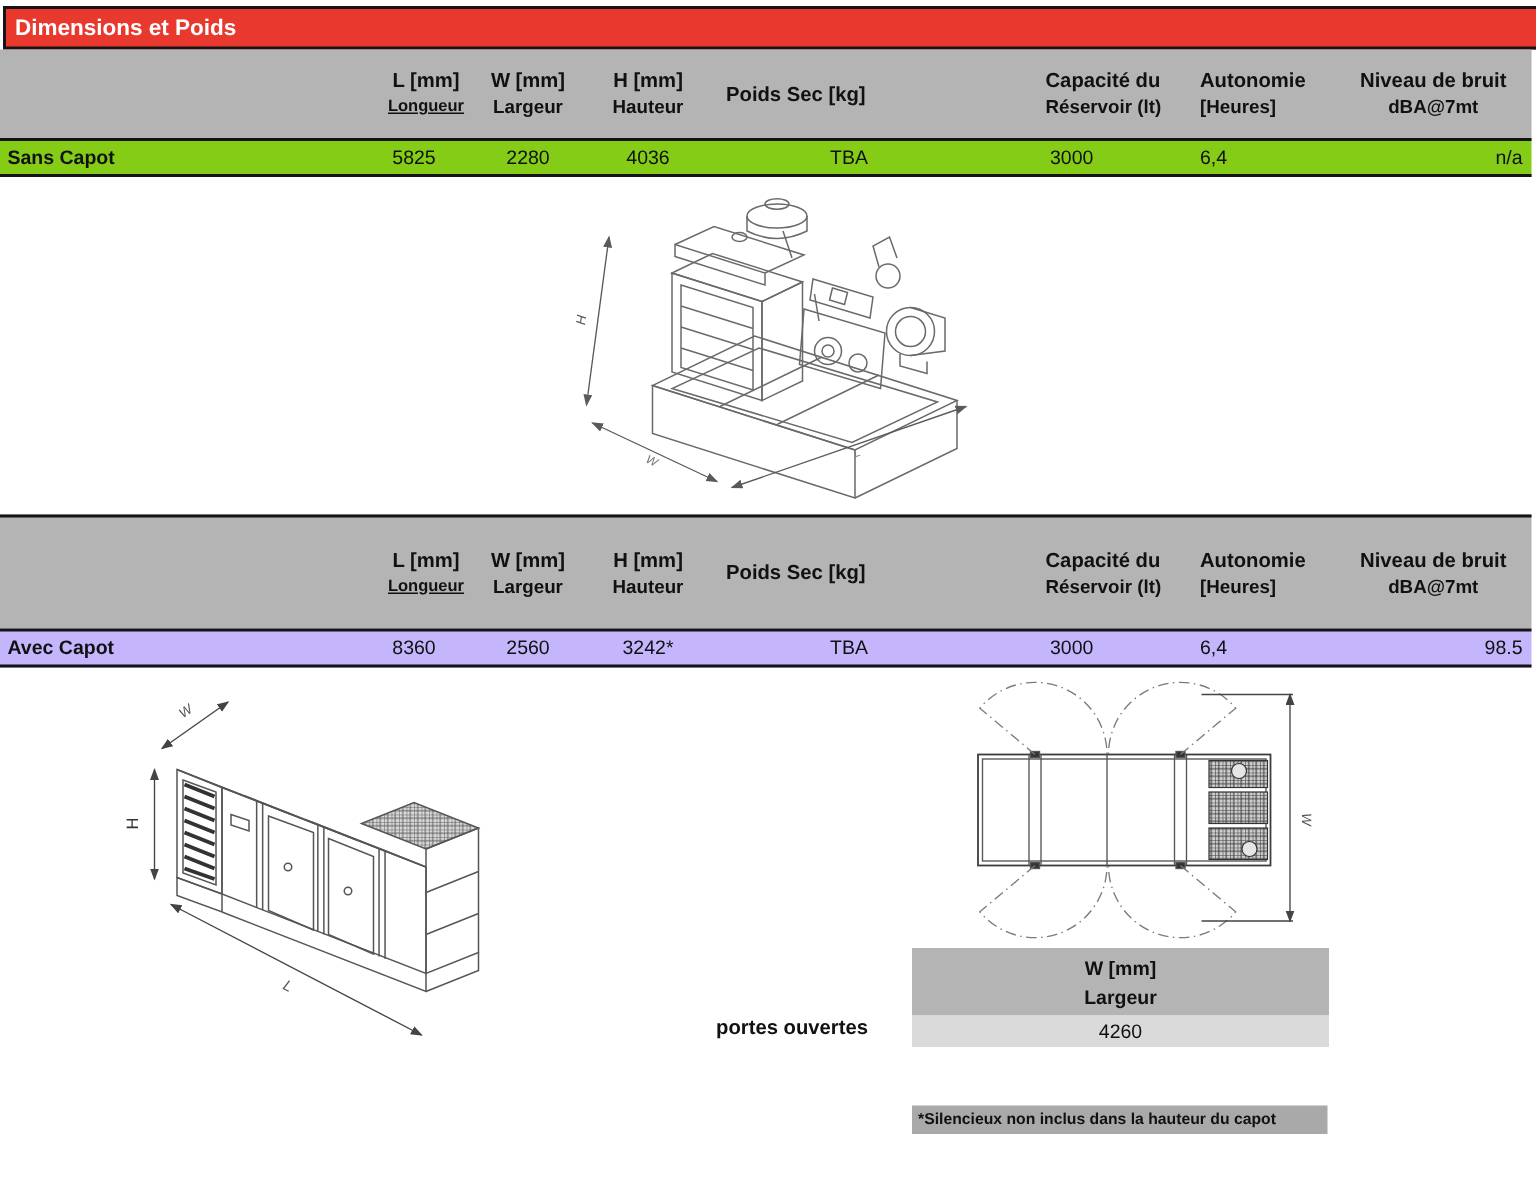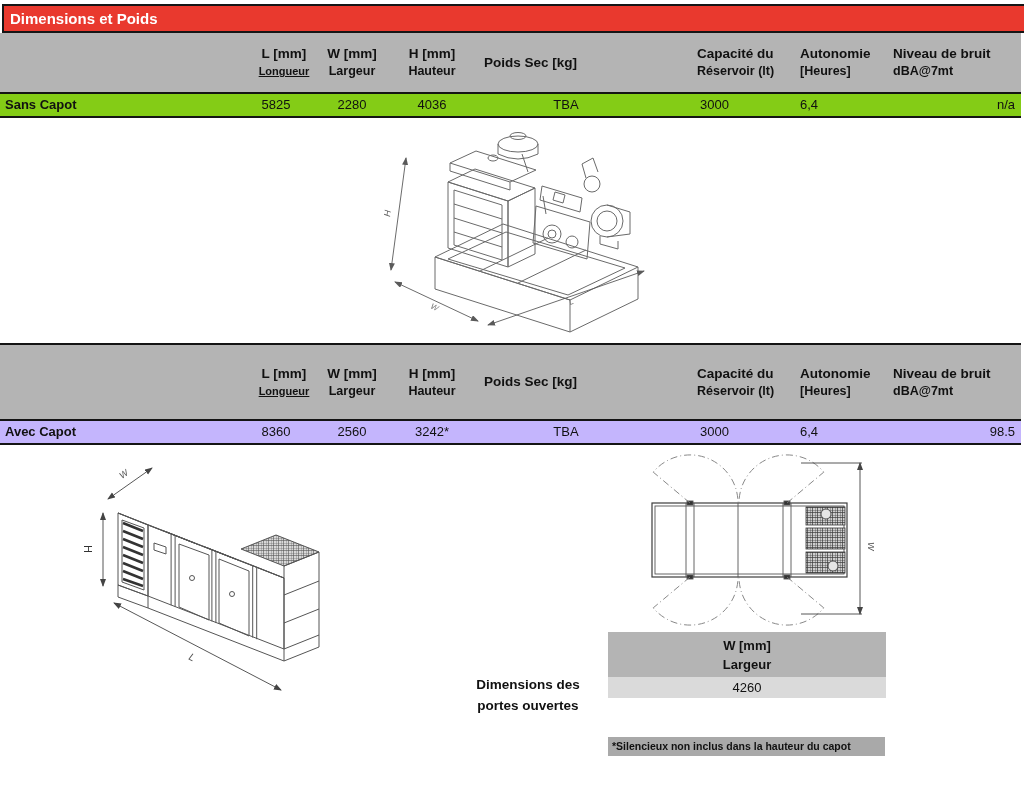--- a/index.html
+++ b/index.html
@@ -18,21 +18,21 @@
       justify-content:center;gap:3px;}
   .h1{font-weight:bold;font-size:13.5px;line-height:14px;}
   .h2{font-weight:bold;font-size:12.5px;line-height:14px;}
   .c-l{left:246px;width:76px;text-align:center;}
   .c-l .h2{font-size:11px;text-decoration:underline;}
   .c-w{left:318px;width:68px;text-align:center;}
   .c-h{left:390px;width:84px;text-align:center;}
   .c-poids{left:484px;width:164px;text-align:left;}
   .c-cap{left:697px;width:125px;text-align:left;}
   .c-aut{left:800px;width:95px;text-align:left;}
-  .c-bruit{left:893px;width:125px;}
+  .c-bruit{left:893px;width:125px;text-align:center;}
   .trow{position:relative;height:22px;border-top:2px solid #141414;border-bottom:2px solid #141414;}
   .trow span{position:absolute;top:0;line-height:22px;font-size:13px;}
   .rlabel{left:5px;font-weight:bold;font-size:13.5px;}
   .v-l{left:238px;width:76px;text-align:center;}
   .v-w{left:318px;width:68px;text-align:center;}
   .v-h{left:390px;width:84px;text-align:center;}
   .v-poids{left:484px;width:164px;text-align:center;}
   .v-cap{left:700px;}
   .v-aut{left:800px;}
   .v-bruit{right:6px;text-align:right;}
@@ -294,19 +294,18 @@
 
   <div class="wtable">
     <div class="wh" style="background:#b4b4b4">
       <span>W [mm]</span>
       <span>Largeur</span>
     </div>
     <div class="wv" style="background:#dadada">4260</div>
   </div>
 
   <div class="doors-caption">
-    <div>Dimensions des</div>
     <div>portes ouvertes</div>
   </div>
 
   <div class="footnote" style="background:#a9a9a9">*Silencieux non inclus dans la hauteur du capot</div>
 
 </div>
 
 </body></html>

